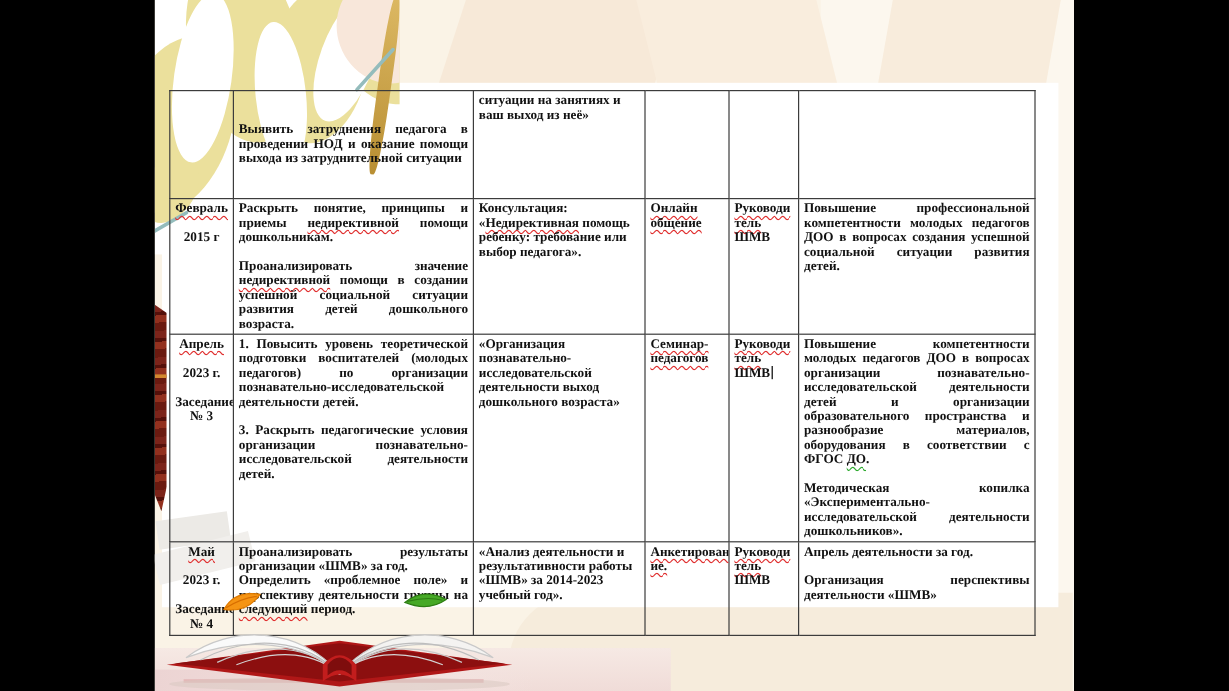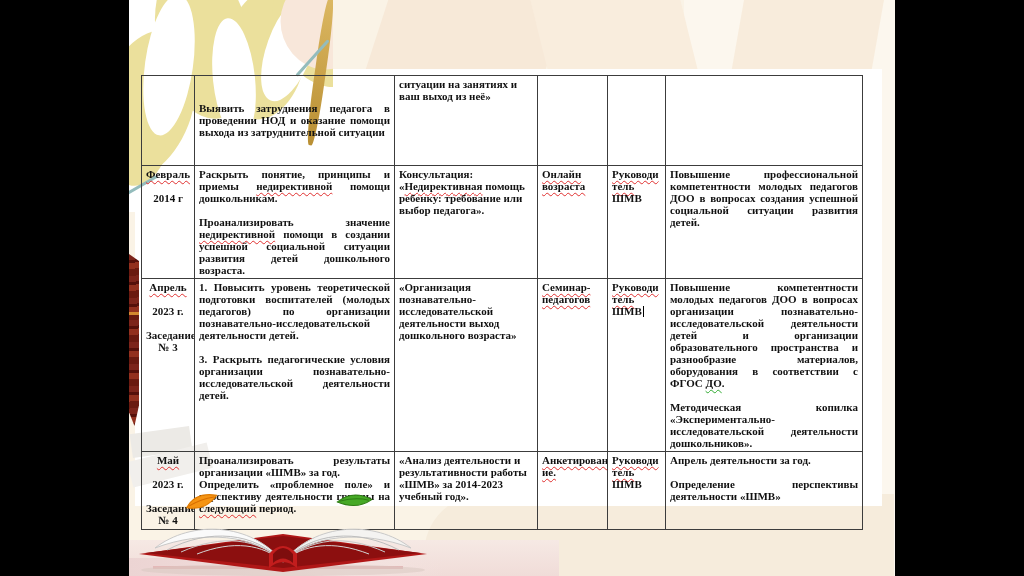--- a/index.html
+++ b/index.html
@@ -130,34 +130,34 @@
               <p>ситуации  на занятиях  и ваш выход из неё»</p>
             </td>
             <td class="col4"></td>
             <td class="col5"></td>
             <td class="col6"></td>
           </tr>
           <tr>
             <td class="col1">
               <p><span class="sp-red">Февраль</span></p>
               <p class="blank">&nbsp;</p>
-              <p>2014 г</p>
+              <p>2015 г</p>
             </td>
             <td class="col2">
               <p>Раскрыть понятие, принципы  и приемы <span class="sp-red">недирективной</span> помощи дошкольникам.</p>
               <p class="blank">&nbsp;</p>
               <p>Проанализировать  значение <span class="sp-red">недирективной</span> помощи в создании  успешной  социальной ситуации  развития  детей  дошкольного возраста.</p>
             </td>
             <td class="col3">
               <p>Консультация:</p>
               <p>«<span class="sp-red">Недирективная</span> помощь ребенку:  требование  или выбор педагога».</p>
             </td>
             <td class="col4">
               <p><span class="sp-red">Онлайн</span></p>
-              <p><span class="sp-red">возраста</span></p>
+              <p><span class="sp-red">общение</span></p>
             </td>
             <td class="col5">
               <p><span class="sp-red">Руководи</span></p>
               <p><span class="sp-red">тель</span></p>
               <p>ШМВ</p>
             </td>
             <td class="col6">
               <p>Повышение профессиональной компетентности молодых педагогов ДОО в вопросах создания успешной социальной  ситуации  развития  детей.</p>
             </td>
           </tr>
@@ -214,21 +214,21 @@
               <p><span class="sp-red">ие.</span></p>
             </td>
             <td class="col5">
               <p><span class="sp-red">Руководи</span></p>
               <p><span class="sp-red">тель</span></p>
               <p>ШМВ</p>
             </td>
             <td class="col6">
               <p>Апрель  деятельности  за год.</p>
               <p class="blank">&nbsp;</p>
-              <p>Определение  перспективы  деятельности «ШМВ»</p>
+              <p>Организация  перспективы  деятельности «ШМВ»</p>
             </td>
           </tr>
         </tbody>
     </table>
 
     <div class="shelf"></div>
     <div class="shelfline"></div>
 
     <div class="bookwrap">
       <svg width="300" height="84" viewBox="0 0 300 84">

